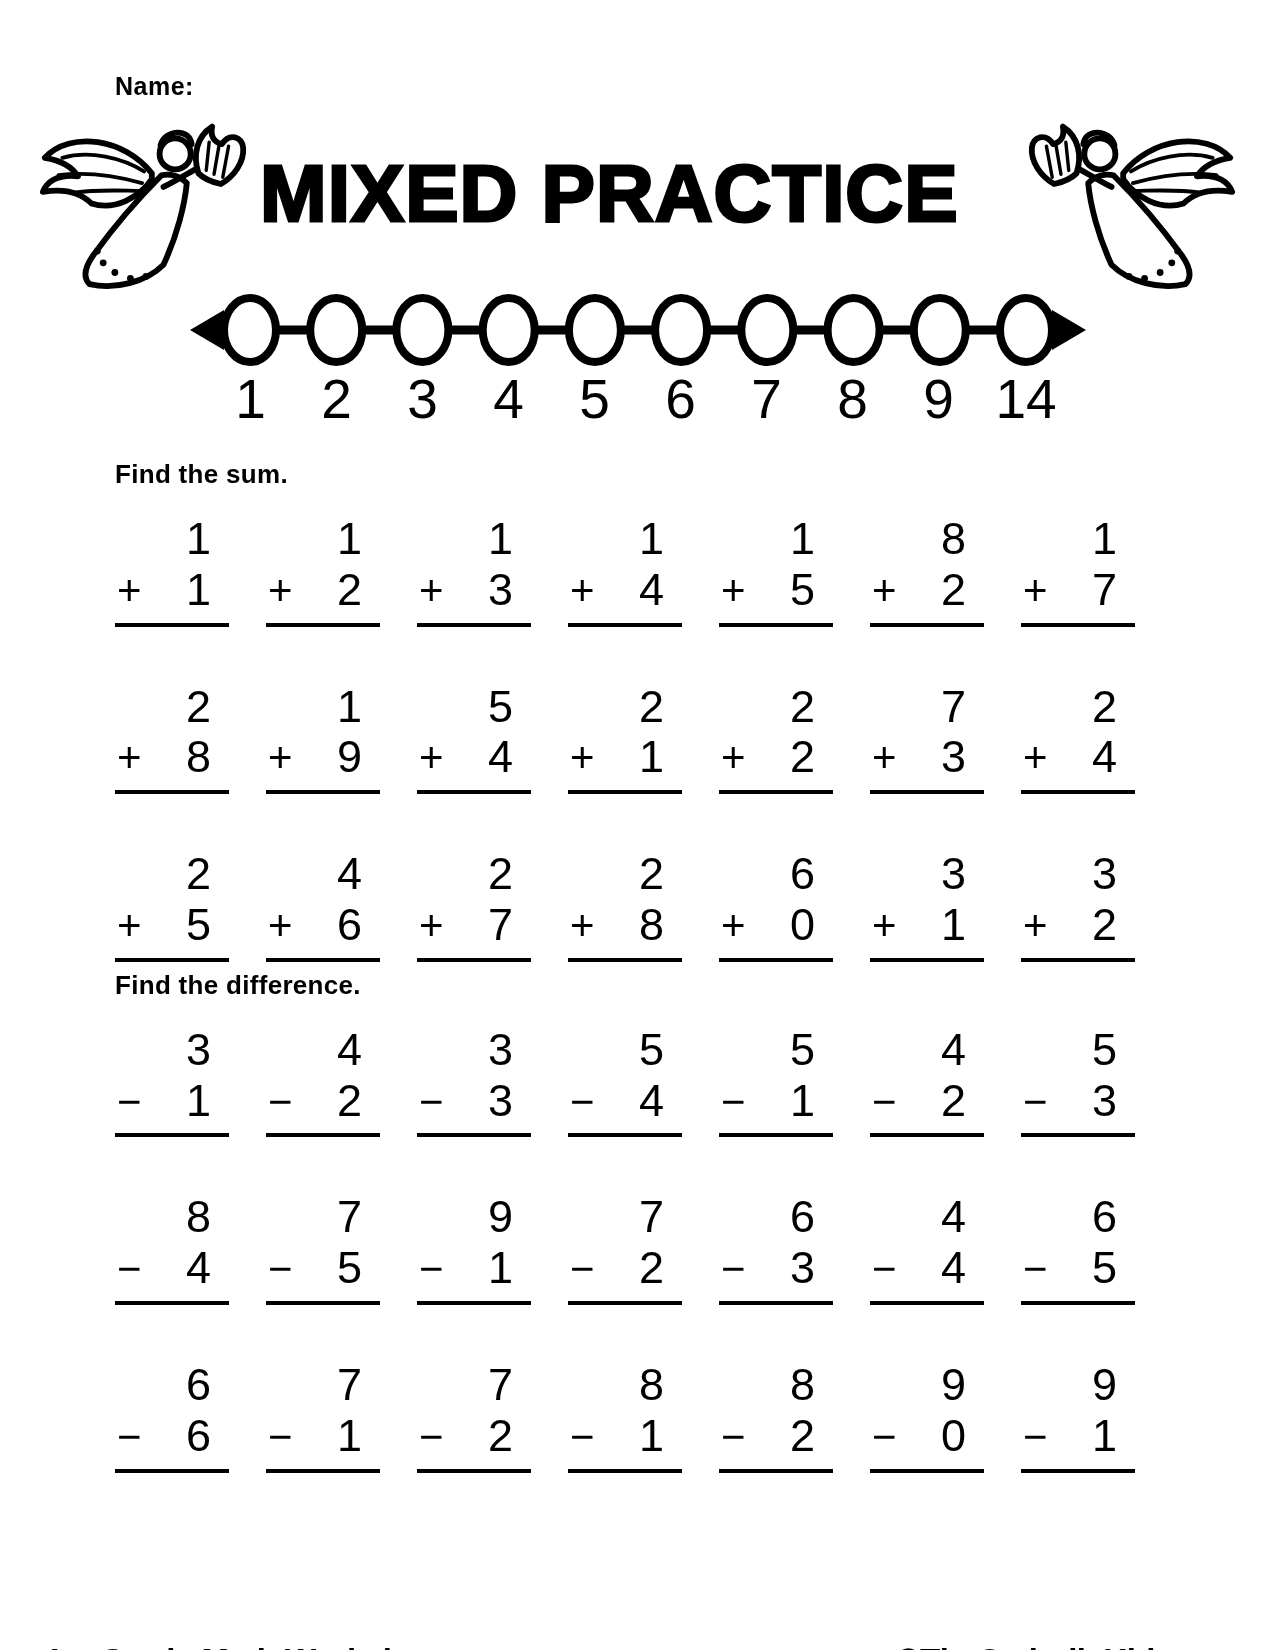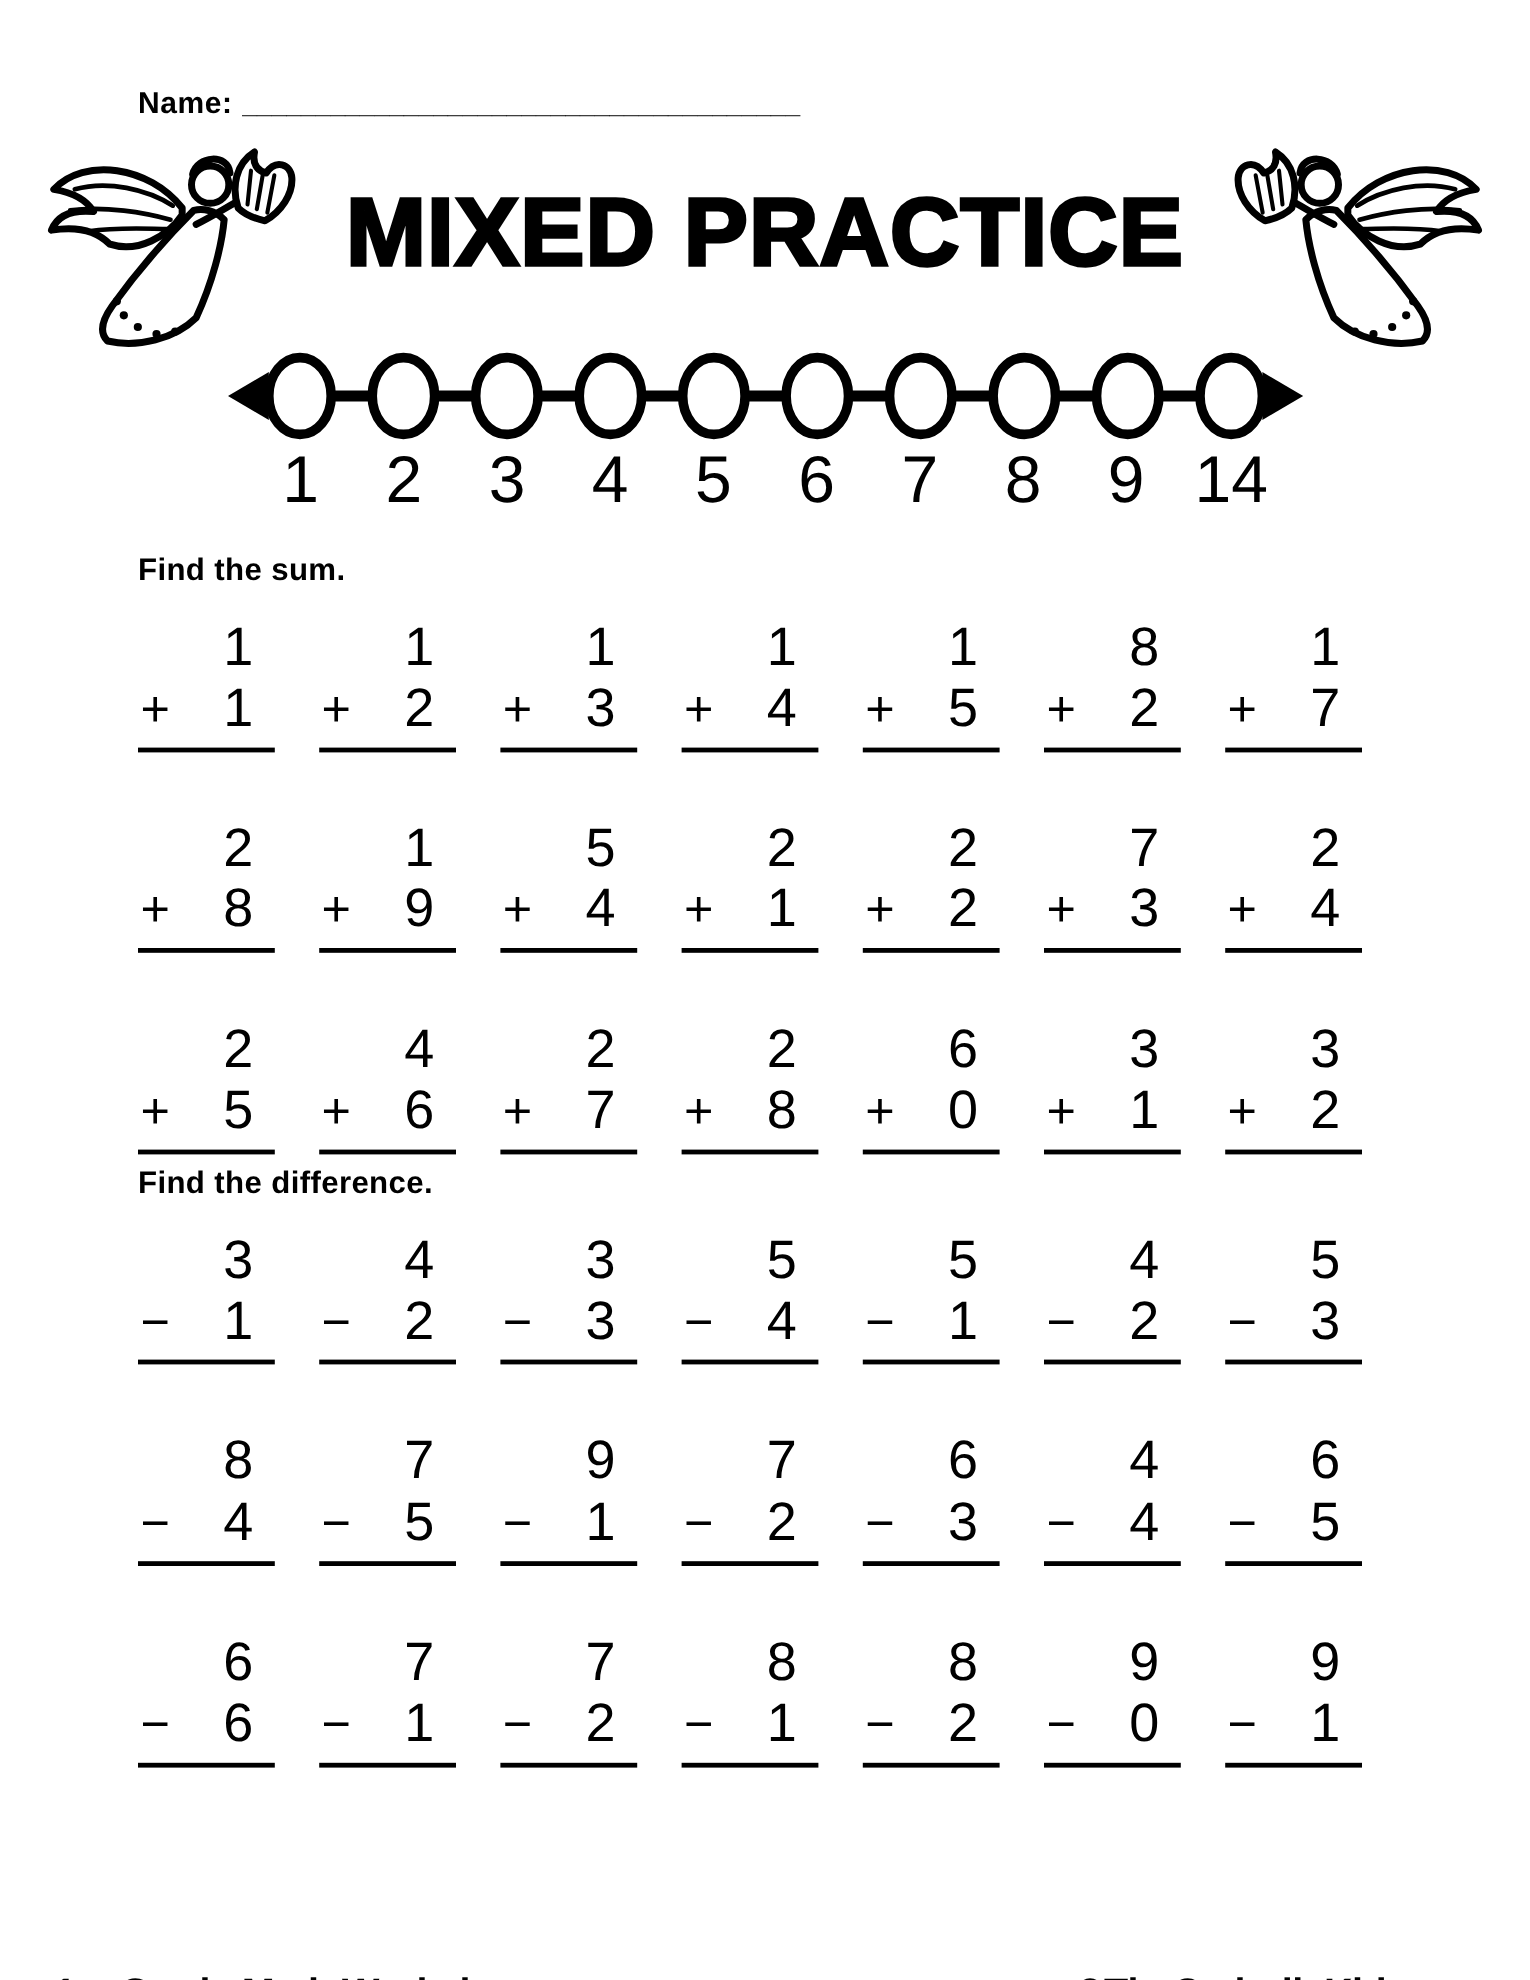--- a/index.html
+++ b/index.html
@@ -40,21 +40,21 @@
     height: 175px;
     display: flex;
     align-items: center;
     justify-content: space-between;
     padding: 0 30px;
   }
   .angel-wrap { width: 230px; height: 175px; flex: 0 0 auto; }
   .angel-wrap.mirrored svg { transform: scaleX(-1); }
   .page-title {
     flex: 1;
-    text-align: center;
+    text-align: left;
     font-size: 80px;
     font-weight: 900;
     letter-spacing: 1px;
     -webkit-text-stroke: 3px #000;
     white-space: nowrap;
     padding-bottom: 18px;
   }
 
   
   .number-line { width: 900px; margin: 0 auto; }
@@ -121,21 +121,20 @@
   }
 </style>
 </head>
 <body>
 
 <div class="page">
 
   <div class="top-row">
     <div class="field">
       <span class="field-label">Name:</span>
-      <span class="field-line">______________________________________</span>
     </div>
   </div>
 
   <div class="title-row">
     <div class="angel-wrap">
       <svg viewBox="0 0 230 180" width="230" height="175">
         <g fill="#ffffff" stroke="#000000" stroke-width="6" stroke-linejoin="round" stroke-linecap="round">
 
           <path d="M122 60 C94 24 38 16 12 44 C30 47 40 53 46 63 C24 61 14 69 10 79 C34 75 50 81 60 91 C84 99 110 84 122 66 Z"></path>
           <path d="M30 44 C58 36 92 44 114 58" fill="none" stroke-width="4"></path>

